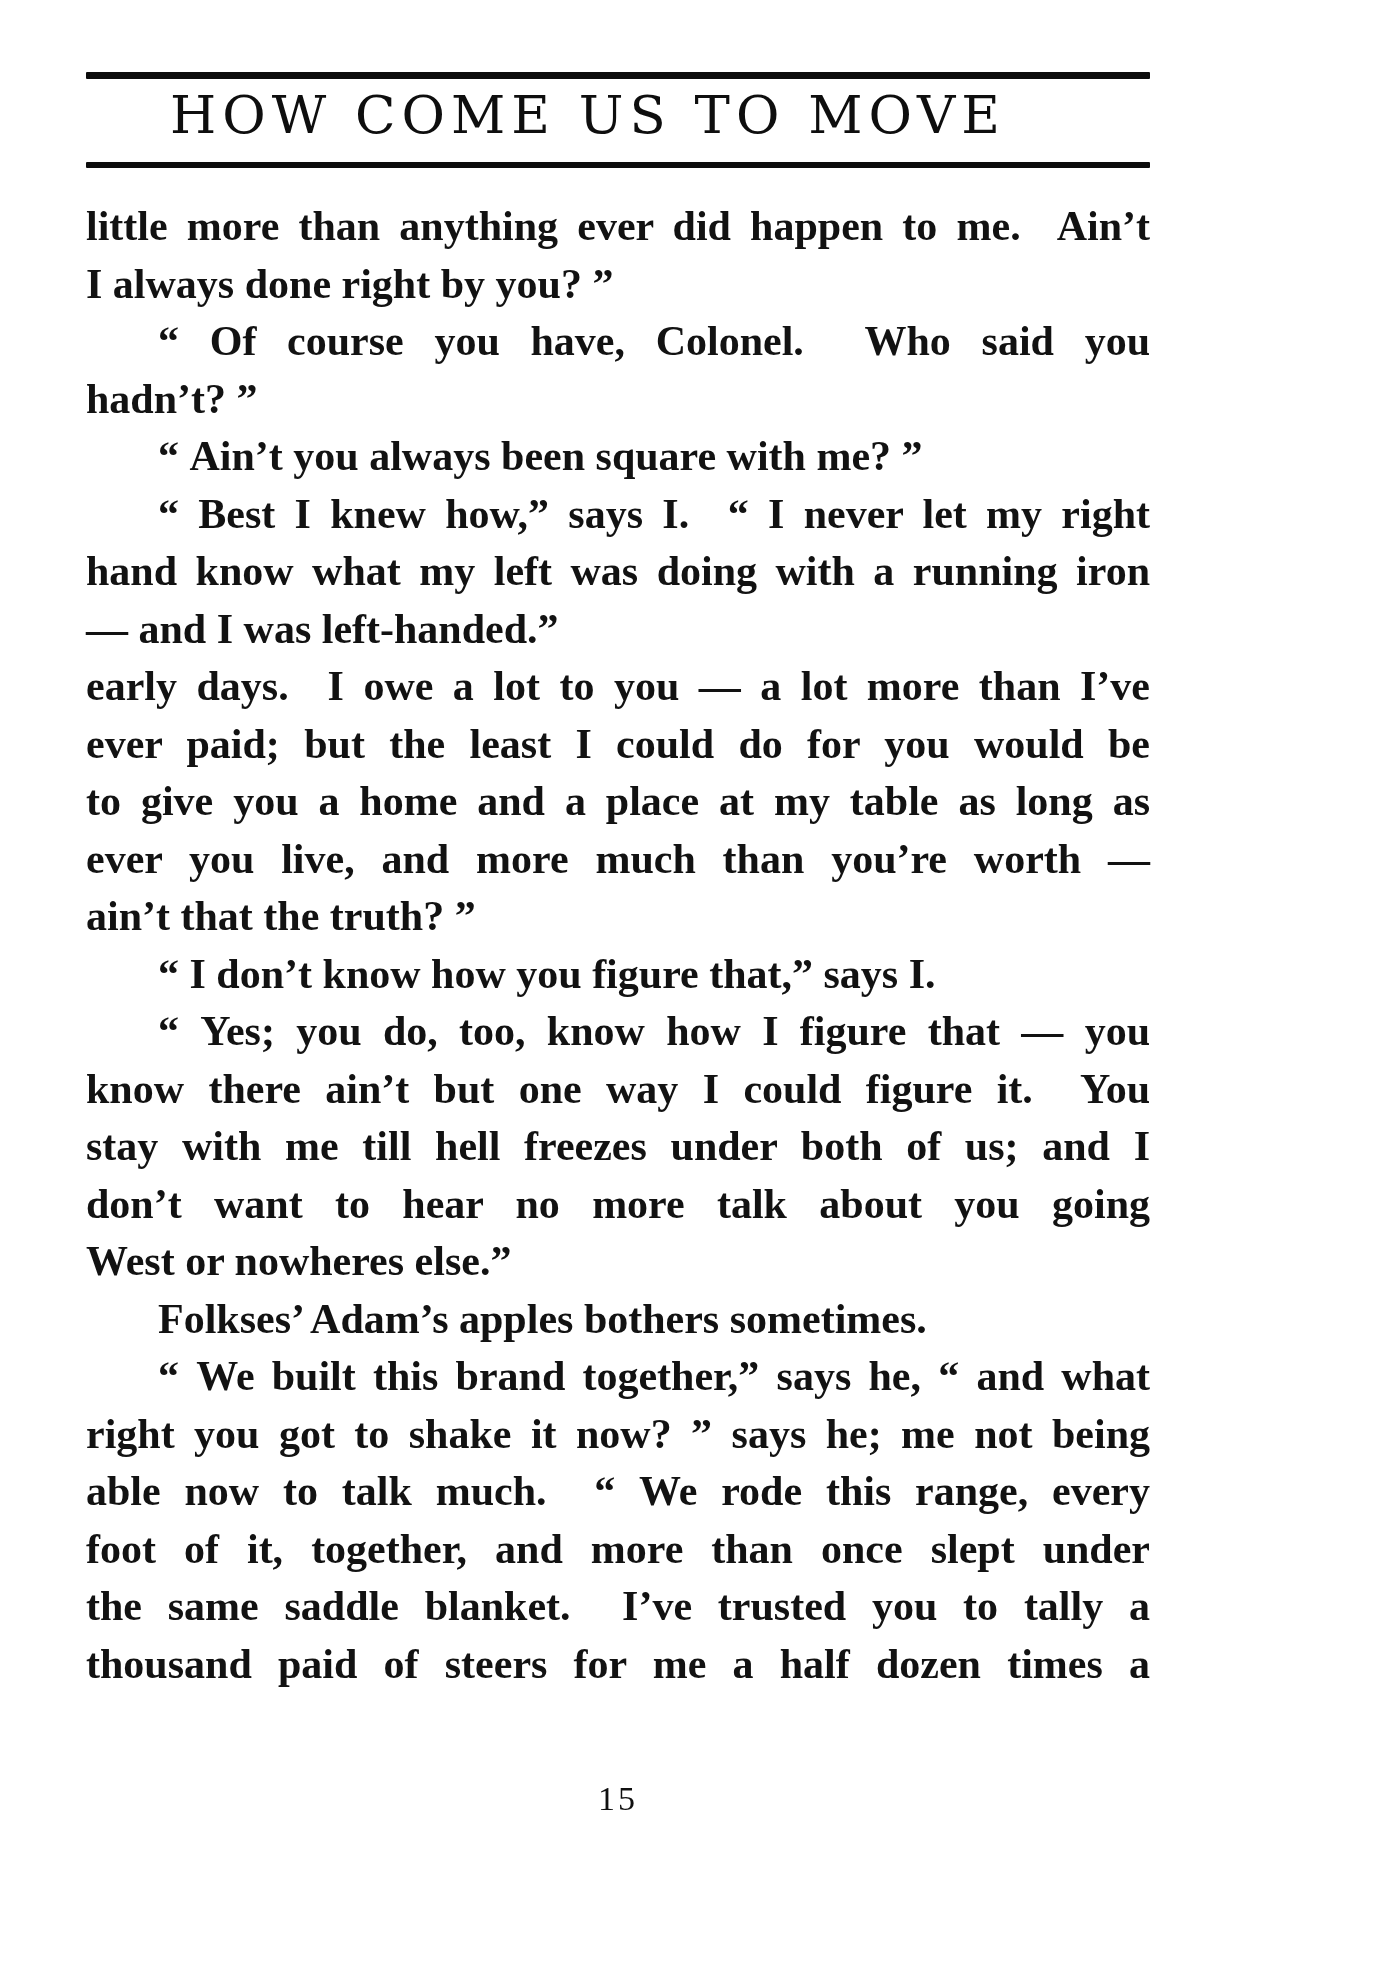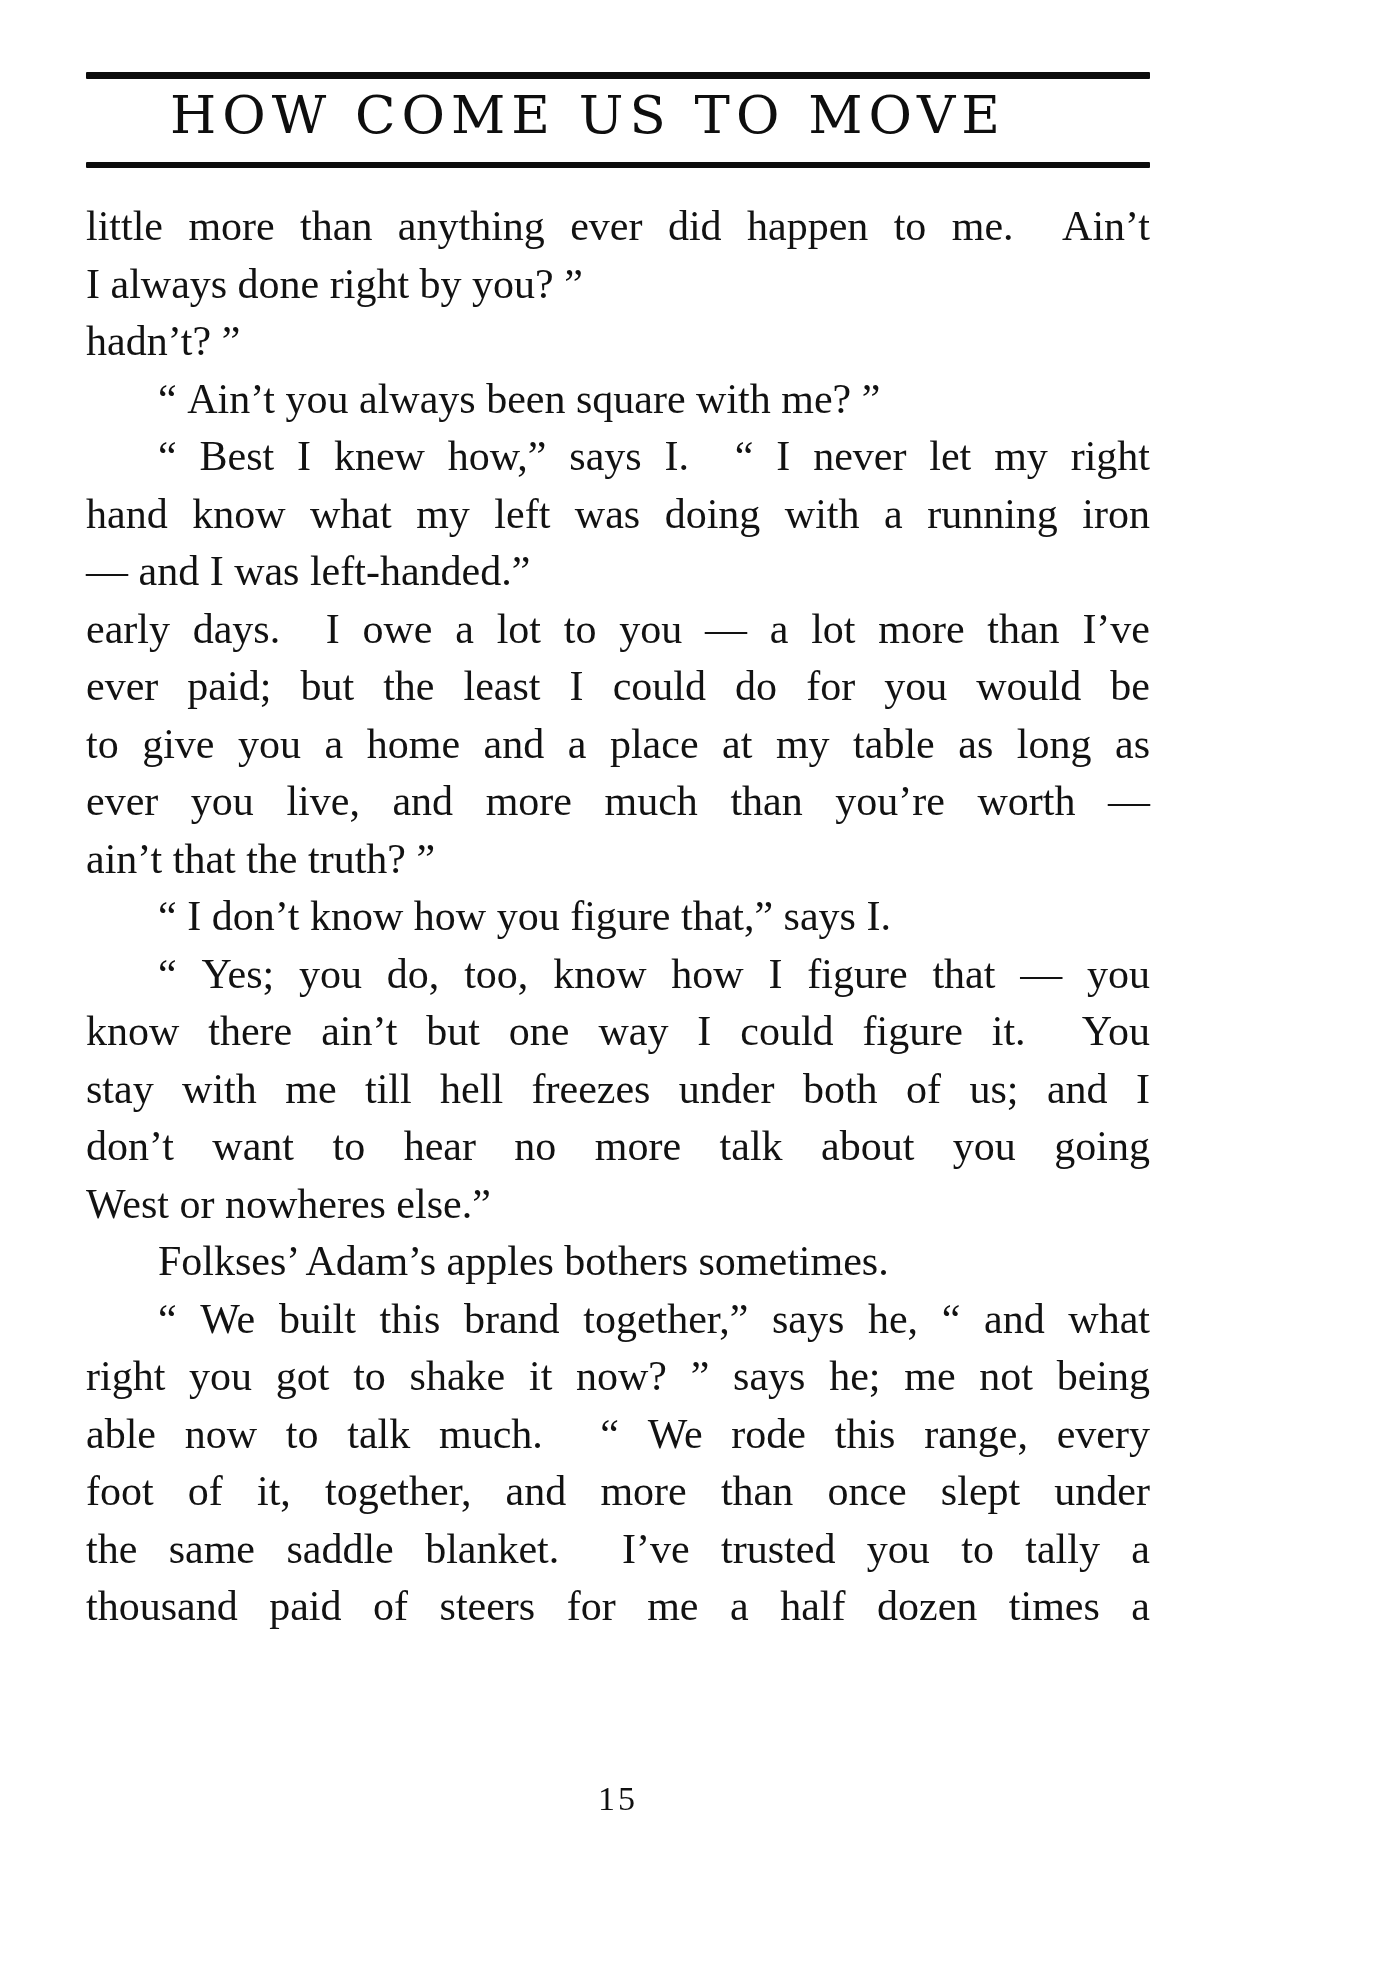--- a/index.html
+++ b/index.html
@@ -42,20 +42,21 @@
     position: absolute;
     left: 86px;
     top: 198px;
     width: 1064px;
     font-size: 42px;
     line-height: 57.5px;
     color: #121212;
   }
   .line {
     min-height: 57.5px;
+    font-weight: bold;
   }
   .j {
     text-align: justify;
     text-align-last: justify;
   }
   .ind {
     padding-left: 72px;
   }
   .folio {
     position: absolute;
@@ -76,20 +77,21 @@
 
   <div class="rule rule-top"></div>
 
   <div class="running-head">HOW COME US TO MOVE</div>
 
   <div class="rule rule-bottom"></div>
 
   <div class="body-block">
     <div class="line j">little more than anything ever did happen to me.&nbsp; Ain’t</div>
     <div class="line">I always done right by you?&nbsp;”</div>
+    <div class="line j ind">“&nbsp;Of course you have, Colonel.&nbsp; Who said you</div>
     <div class="line">hadn’t?&nbsp;”</div>
     <div class="line ind">“&nbsp;Ain’t you always been square with me?&nbsp;”</div>
     <div class="line j ind">“&nbsp;Best I knew how,” says I.&nbsp; “&nbsp;I never let my right</div>
     <div class="line j">hand know what my left was doing with a running iron</div>
     <div class="line">—&nbsp;and I was left-handed.”</div>
     <div class="line j">early days.&nbsp; I owe a lot to you — a lot more than I’ve</div>
     <div class="line j">ever paid; but the least I could do for you would be</div>
     <div class="line j">to give you a home and a place at my table as long as</div>
     <div class="line j">ever you live, and more much than you’re worth —</div>
     <div class="line">ain’t that the truth?&nbsp;”</div>

